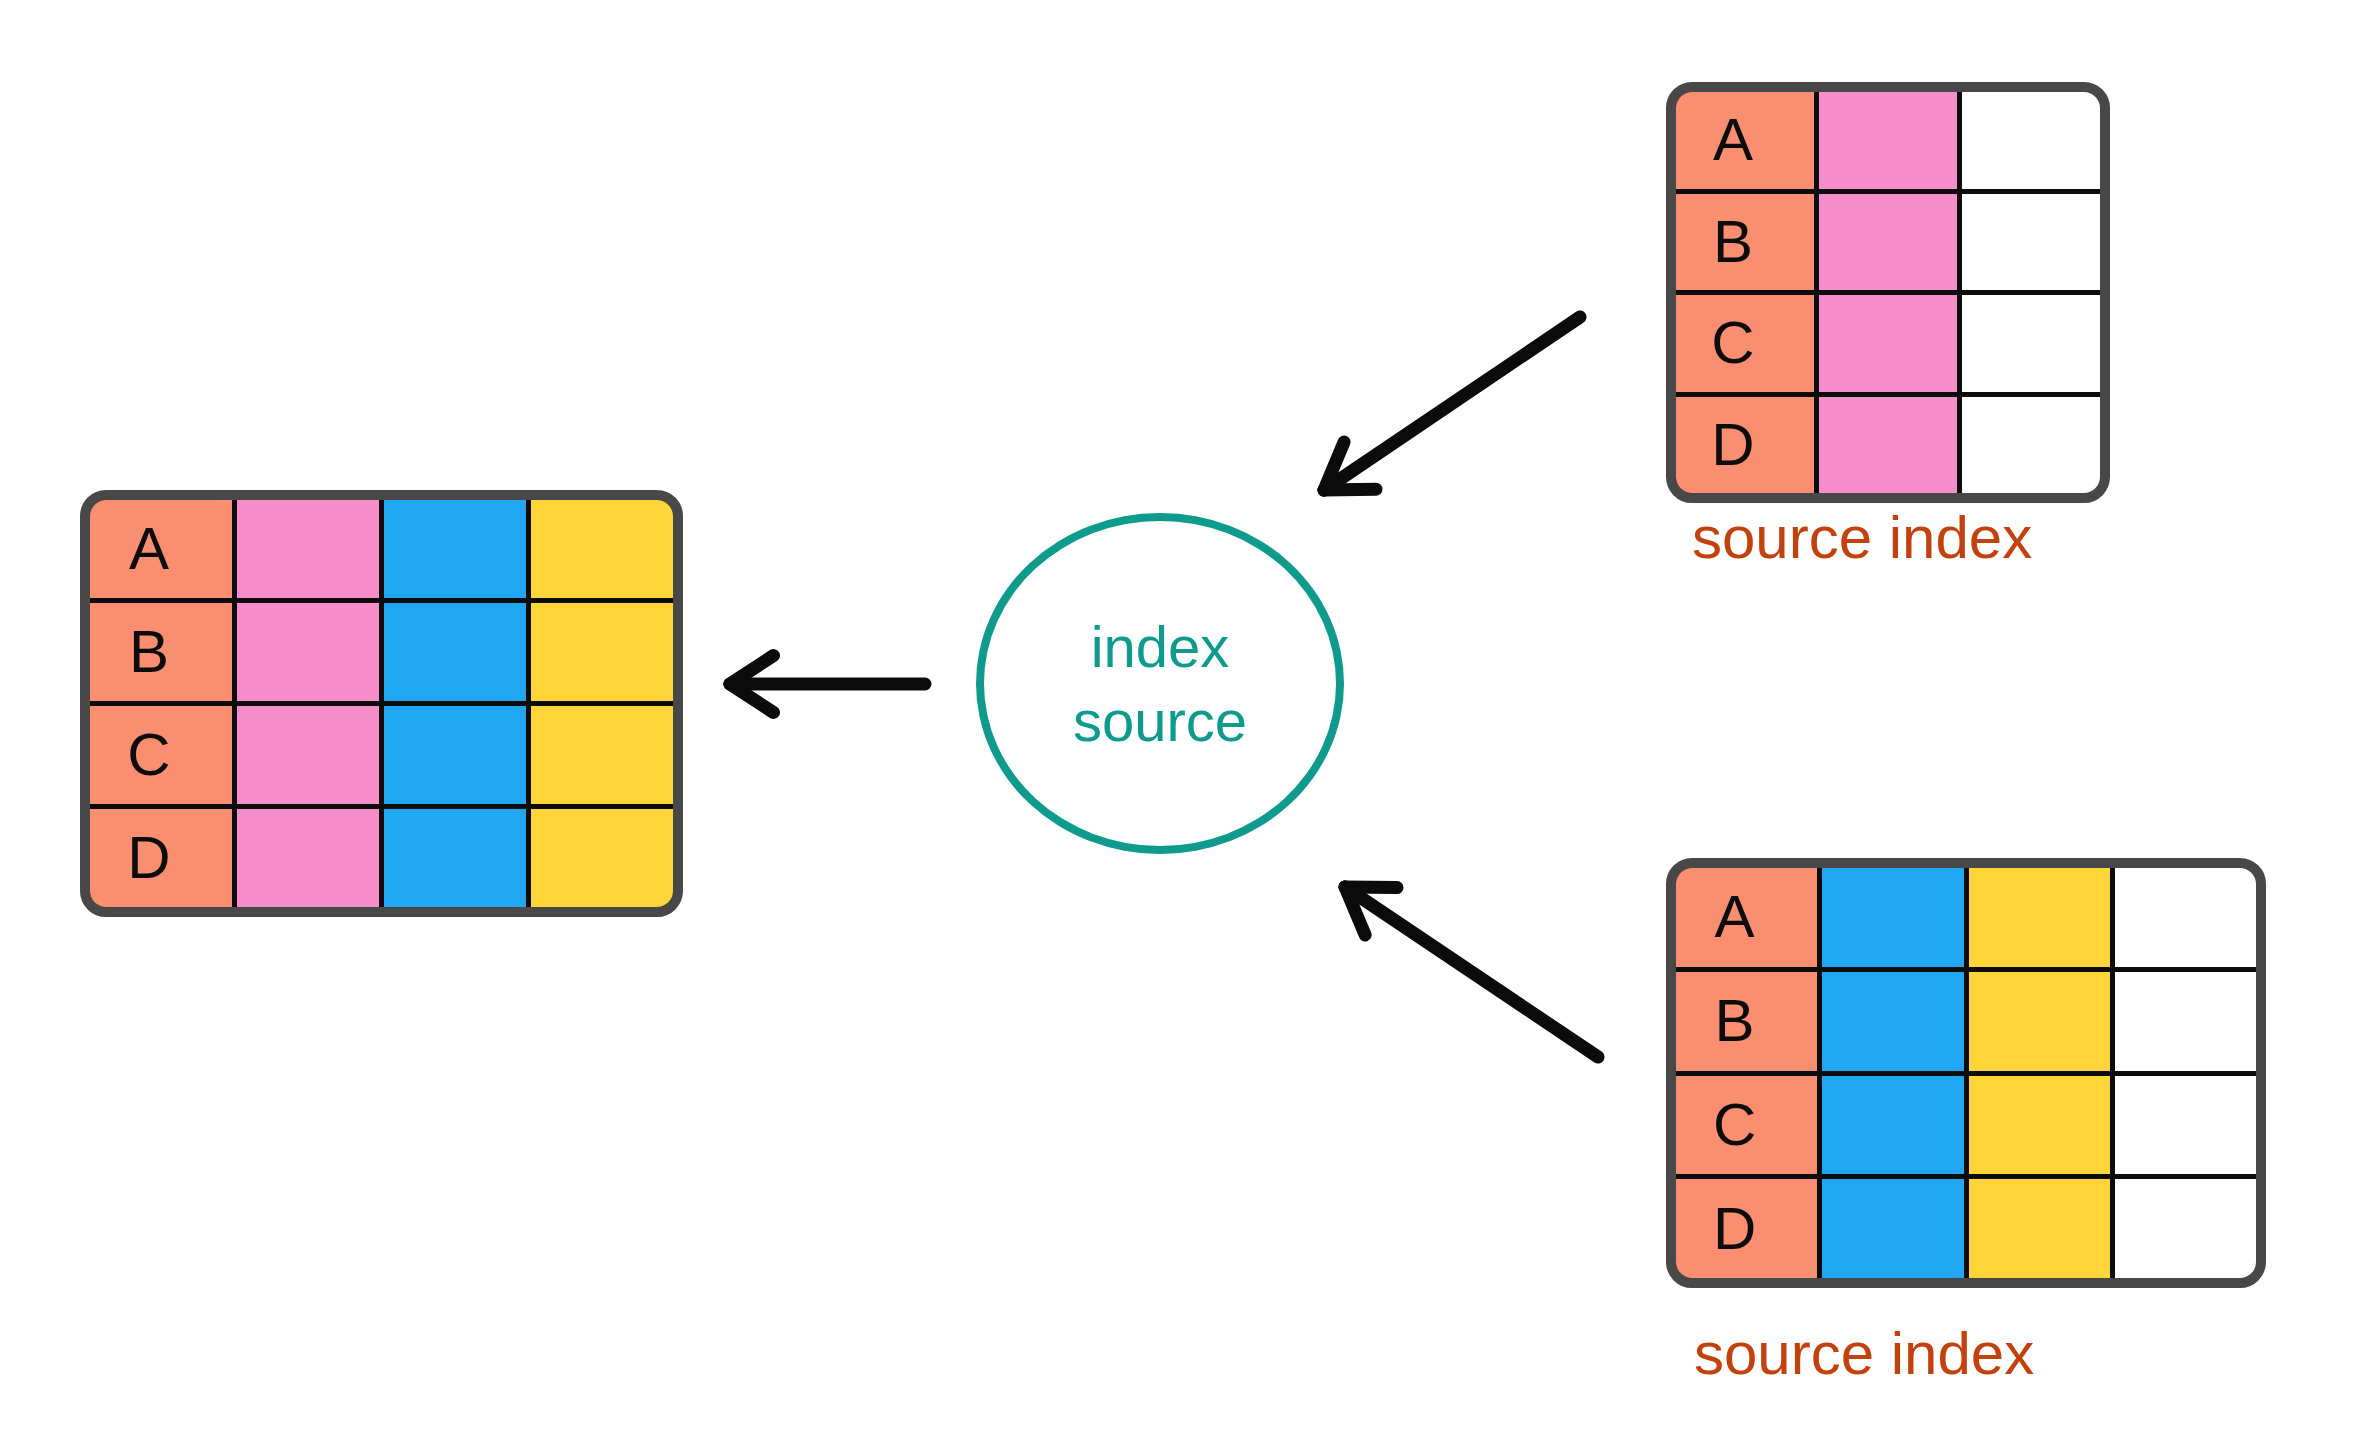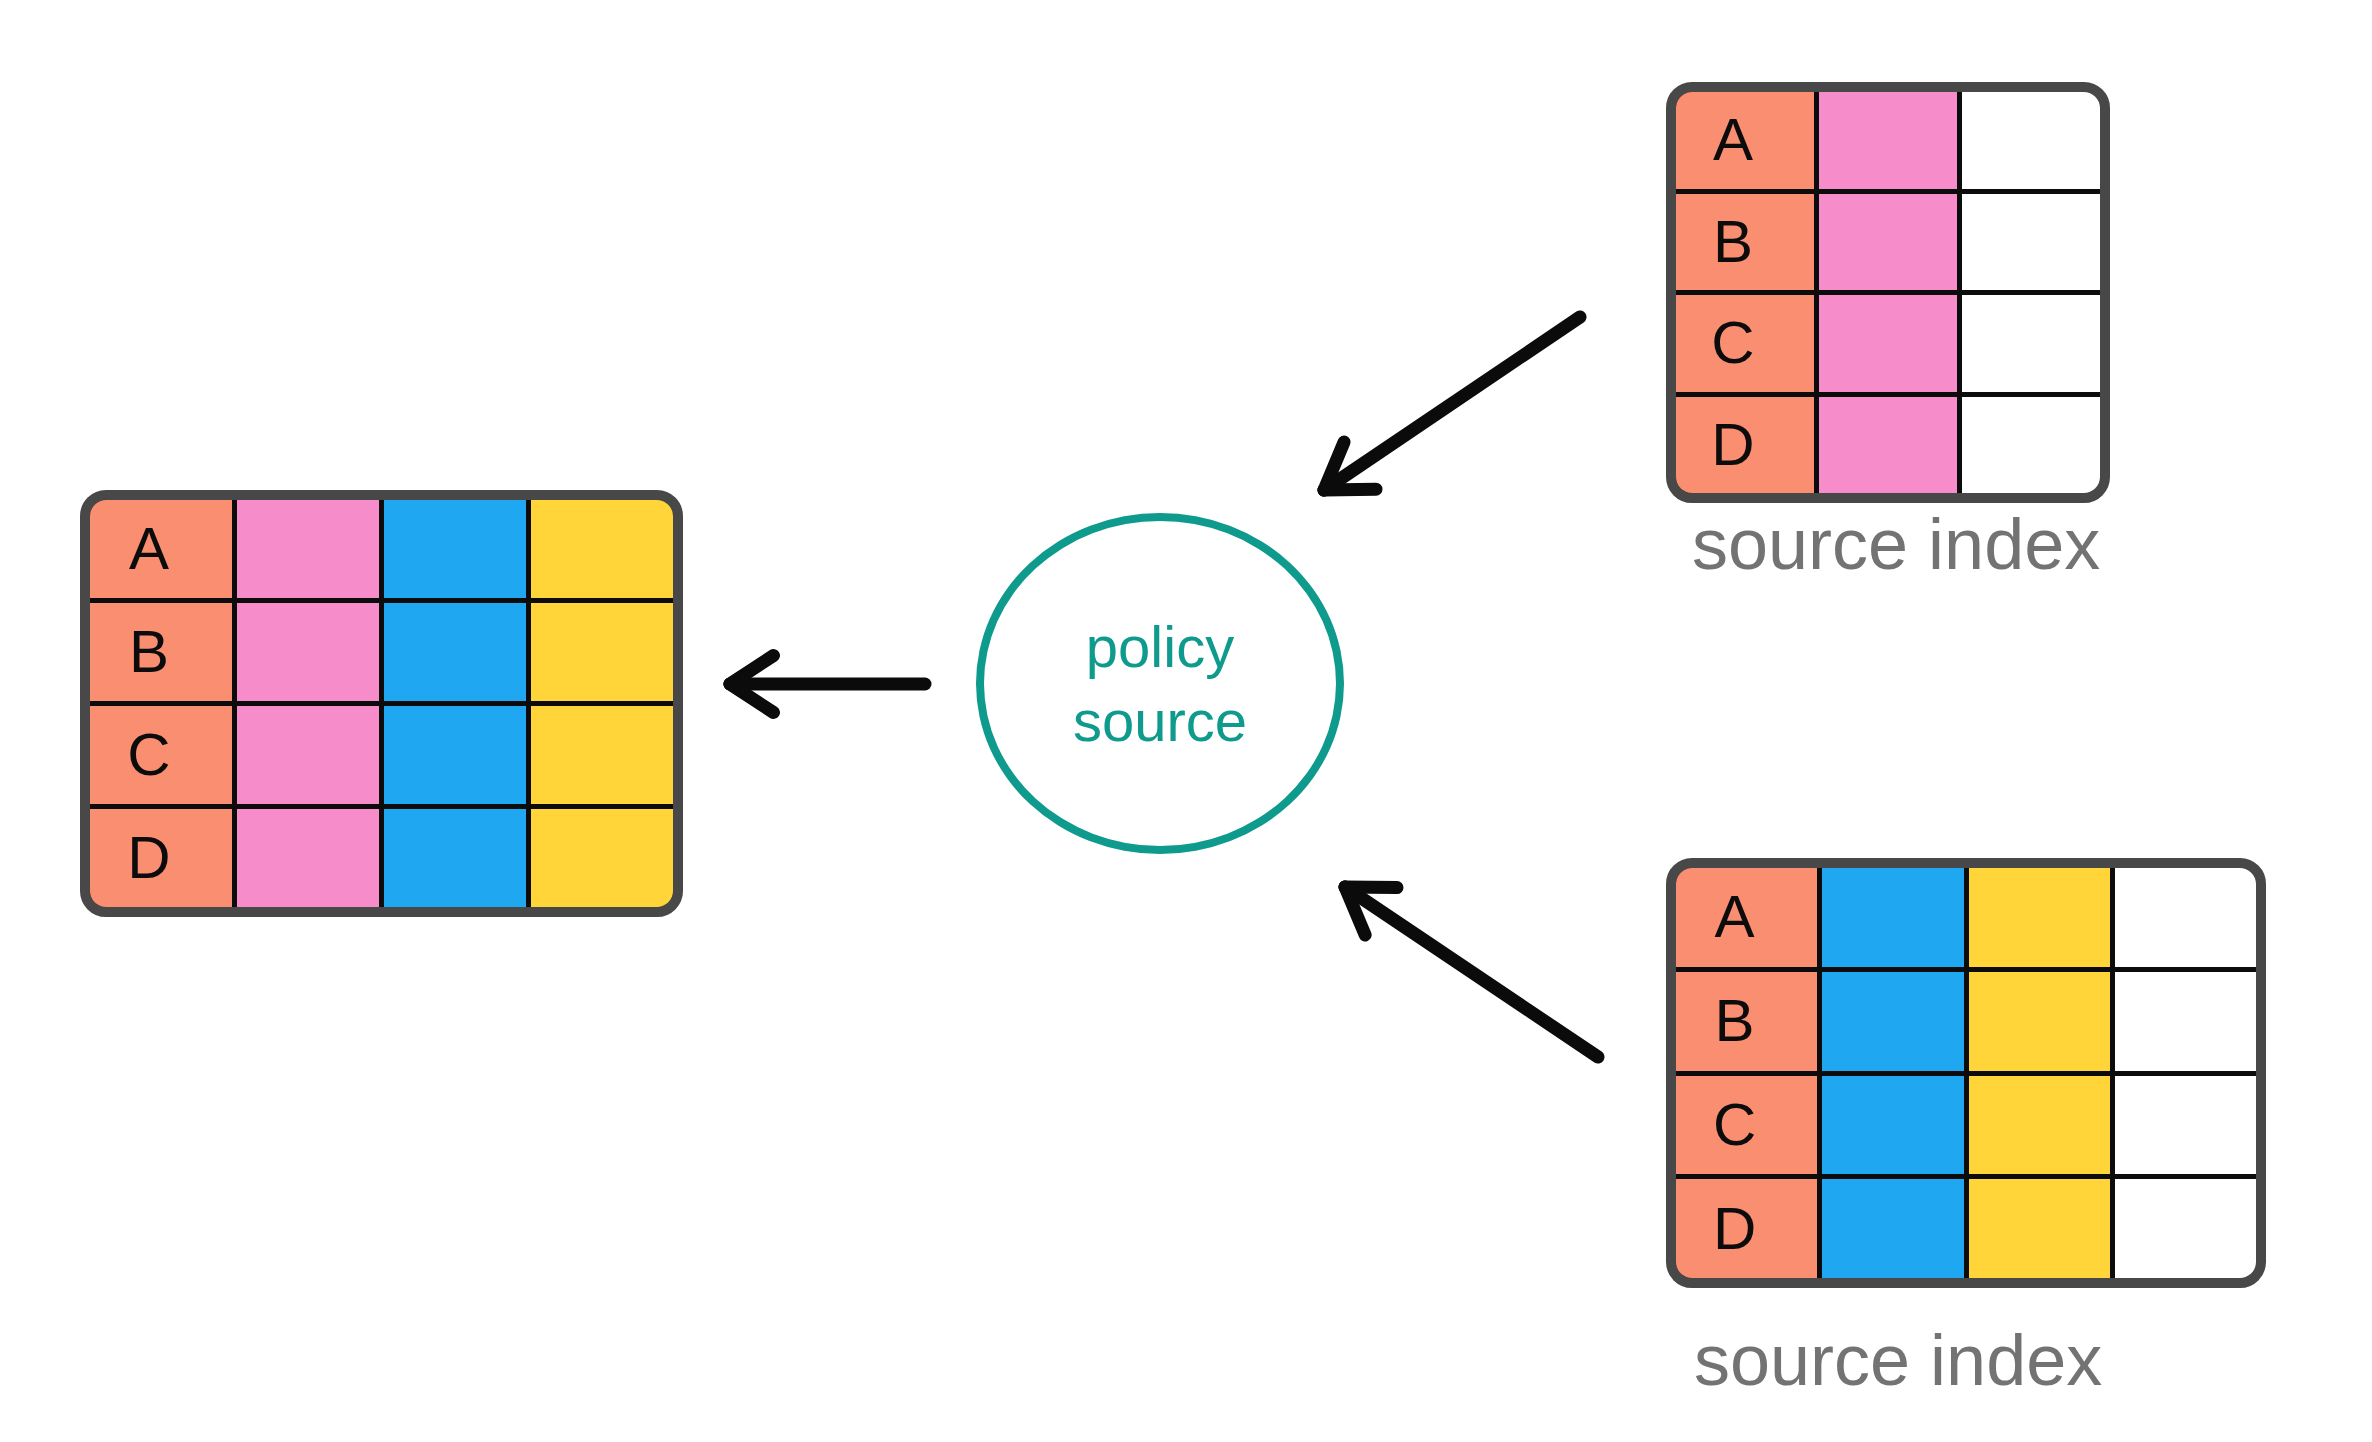--- a/index.html
+++ b/index.html
@@ -42,23 +42,23 @@
     justify-content: center;
   }
   .rowlabel {
     font-size: 60px;
     line-height: 1;
     color: #0c0c0c;
     transform: translateX(-12px);
   }
   .caption {
     position: absolute;
-    font-size: 72px;
+    font-size: 60px;
     line-height: 1;
-    color: #737373;
+    color: #c2410c;
     white-space: nowrap;
   }
   .cap-enrich { left: 98px;   top: 926px;  }
   .cap-top    { left: 1692px; top: 508px;  }
   .cap-bottom { left: 1694px; top: 1324px; }
   .policy-circle {
     position: absolute;
     left: 976px;
     top: 513px;
     width: 368px;
@@ -173,17 +173,17 @@
       <div class="cell" style="background: rgb(250, 142, 113);">
         <span class="rowlabel">D</span>
       </div>
       <div class="cell" style="background: rgb(31, 168, 241);"></div>
       <div class="cell" style="background: rgb(255, 213, 58);"></div>
       <div class="cell" style="background: rgb(255, 255, 255);"></div>
     </div>
   <div class="caption cap-bottom">source index</div>
 
   <div class="policy-circle">
-    <span>policy</span>
+    <span>index</span>
     <span>source</span>
   </div>
 
 </div>
 
 </body></html>

